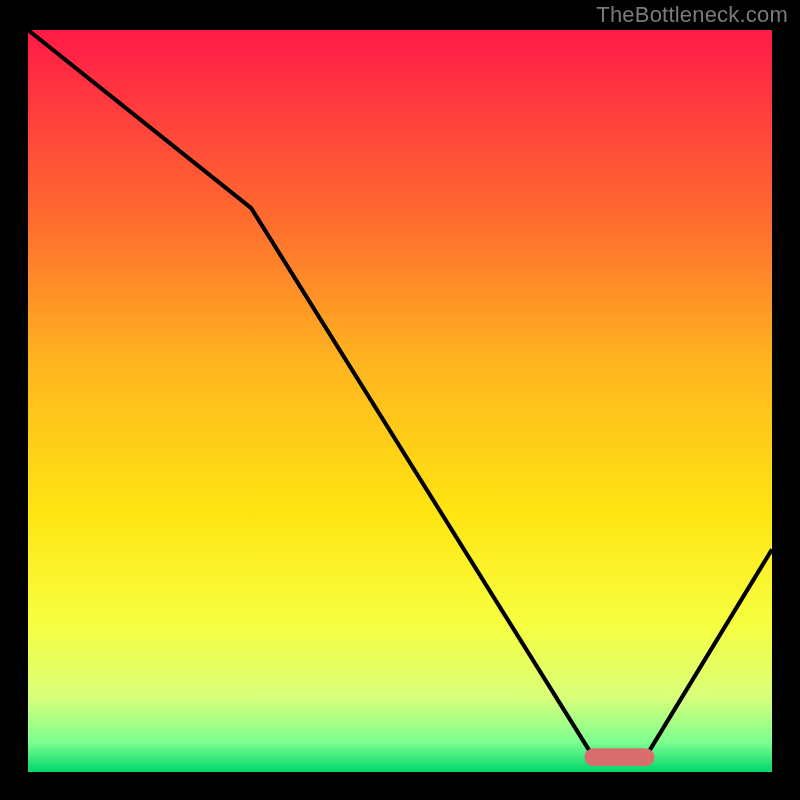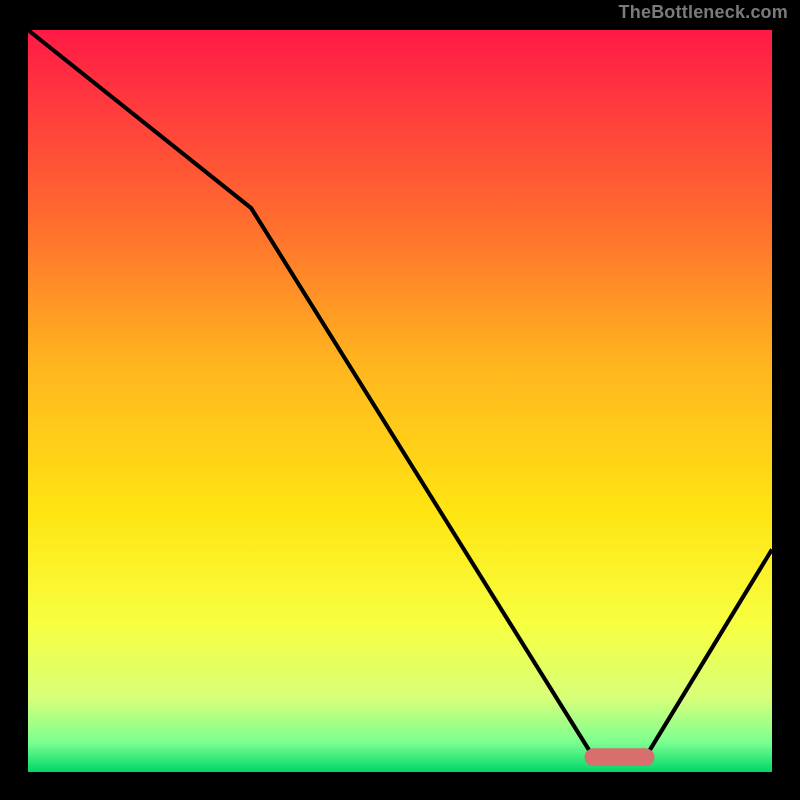--- a/index.html
+++ b/index.html
@@ -14,22 +14,22 @@
     position: relative;
     width: 800px;
     height: 800px;
     background: #000;
   }
   .watermark {
     position: absolute;
     top: 2px;
     right: 12px;
     color: #7a7a7a;
-    font-size: 18px;
-    font-weight: bold;
+    font-size: 22px;
+    font-weight: normal;
     letter-spacing: 0.2px;
   }
   .plot {
     position: absolute;
     left: 28px;
     top: 30px;
     width: 744px;
     height: 742px;
     background: #000;
     overflow: hidden;

